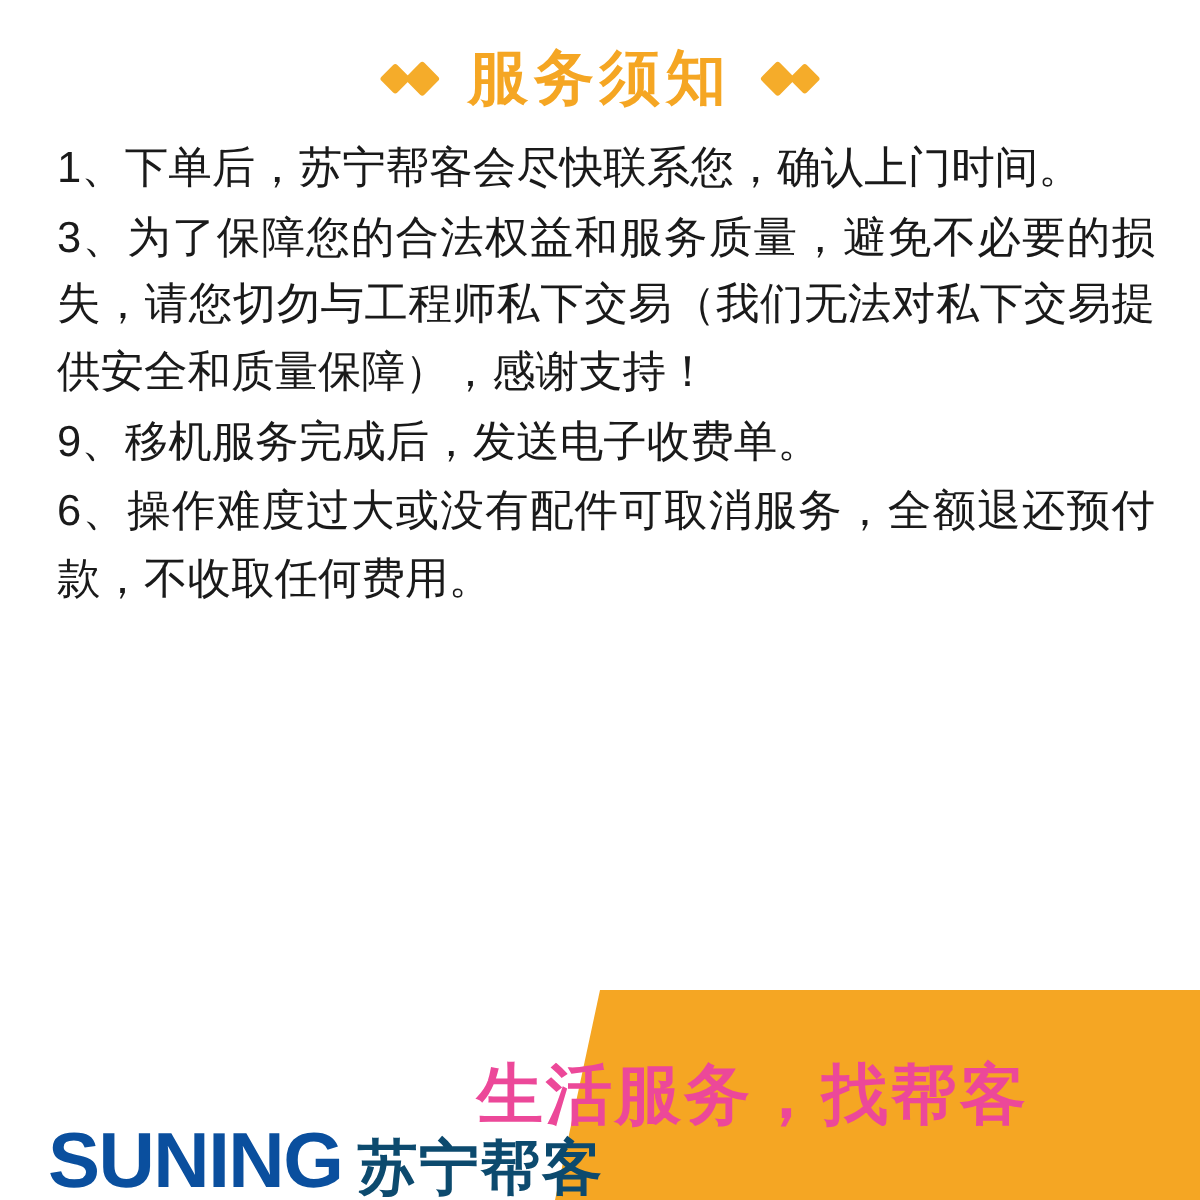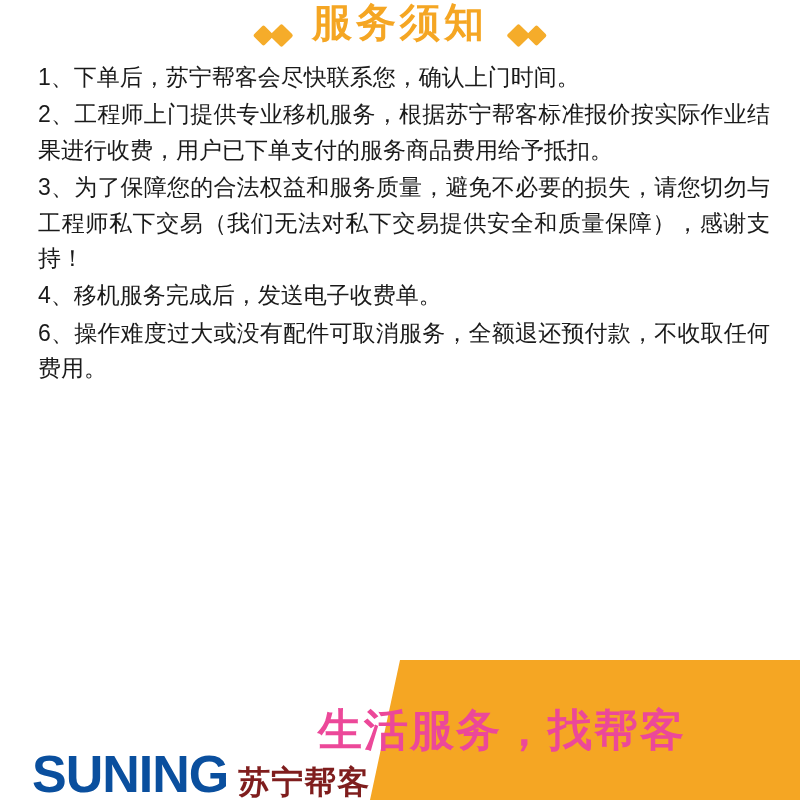--- a/index.html
+++ b/index.html
@@ -17,23 +17,24 @@
     position: relative;
     width: 800px;
     height: 800px;
     background: #ffffff;
     box-sizing: border-box;
   }
 
   
   .header {
     display: flex;
-    align-items: flex-end;
+    align-items: center;
     justify-content: center;
     gap: 22px;
+    padding-top: 30px;
     padding-bottom: 10px;
   }
   .diamond-pair {
     display: flex;
     align-items: center;
     gap: 2px;
   }
   .diamond {
     width: 17px;
     height: 17px;
@@ -52,21 +53,21 @@
     letter-spacing: 4px;
     line-height: 1.1;
     white-space: nowrap;
   }
 
   
   .content {
     padding: 6px 30px 0 38px;
   }
   .para {
-    font-size: 23px;
+    font-size: 29px;
     line-height: 1.54;
     color: #1a1a1a;
     margin: 0 0 2px 0;
     text-align: justify;
     letter-spacing: 0px;
   }
 
   
   .footer {
     position: absolute;
@@ -106,23 +107,23 @@
   }
   .brand-latin {
     font-size: 52px;
     font-weight: bold;
     color: #0a4f9e;
     letter-spacing: -1px;
     line-height: 1;
     font-family: "Liberation Sans", sans-serif;
   }
   .brand-cn {
-    font-size: 32px;
+    font-size: 40px;
     font-weight: bold;
-    color: #7f1d1d;
+    color: #0c4a6e;
     line-height: 1.05;
     letter-spacing: 1px;
   }
   .slogan {
     position: absolute;
     z-index: 3;
     right: 24px;
     top: 50%;
     transform: translateY(-50%);
     font-size: 44px;
@@ -144,23 +145,22 @@
     </span>
     <span class="title">服务须知</span>
     <span class="diamond-pair">
       <span class="diamond"></span>
       <span class="diamond small"></span>
     </span>
   </div>
 
   <div class="content">
     <p class="para">1、下单后，苏宁帮客会尽快联系您，确认上门时间。</p>
-    <p class="para">2、工程师上门提供专业移机服务，根据苏宁帮客标准报价按实际作业结果进行收费，用户已下单支付的服务商品费用给予抵扣。</p>
     <p class="para">3、为了保障您的合法权益和服务质量，避免不必要的损失，请您切勿与工程师私下交易（我们无法对私下交易提供安全和质量保障），感谢支持！</p>
-    <p class="para">4、移机服务完成后，发送电子收费单。</p>
+    <p class="para">9、移机服务完成后，发送电子收费单。</p>
     <p class="para">6、操作难度过大或没有配件可取消服务，全额退还预付款，不收取任何费用。</p>
   </div>
 
   <div class="footer">
     <div class="footer-right"></div>
     <div class="footer-white-shape"></div>
     <div class="brand">
       <span class="brand-latin">SUNING</span>
       <span class="brand-cn">苏宁帮客</span>
     </div>

